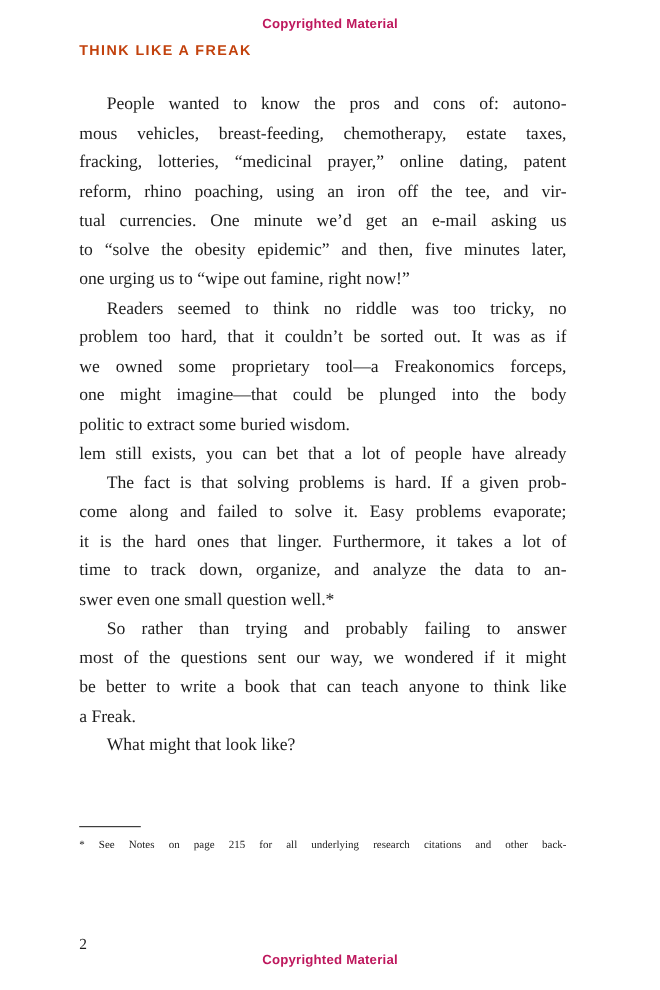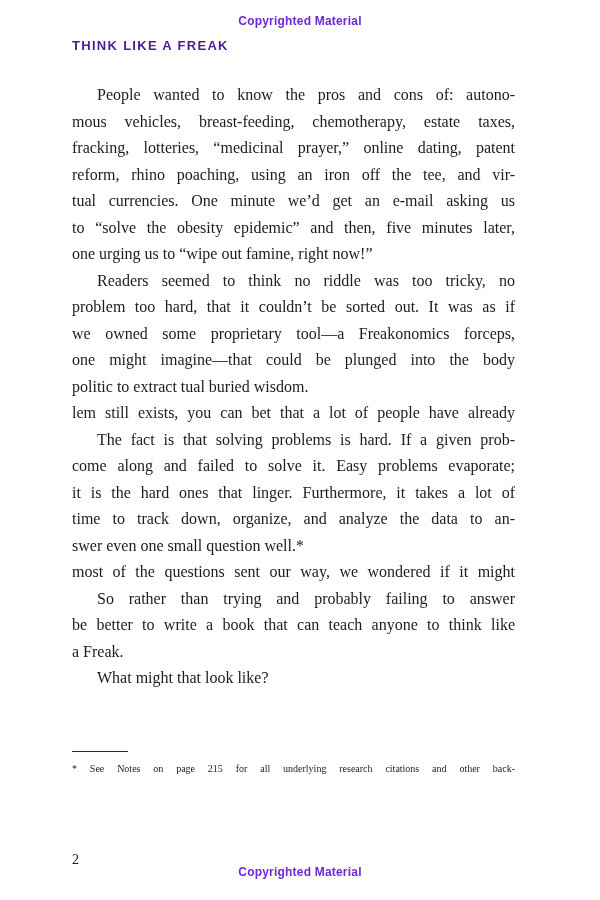--- a/index.html
+++ b/index.html
@@ -17,34 +17,34 @@
     color: #1c1c1c;
   }
   .watermark {
     position: absolute;
     left: 0;
     width: 100%;
     text-align: center;
     font-family: "Liberation Sans", sans-serif;
     font-weight: bold;
     font-size: 12px;
-    color: #6d28d9;
+    color: #be185d;
     letter-spacing: 0.2px;
   }
   .wm-top { top: 14px; }
   .wm-bottom { top: 865px; }
   .running-header {
     position: absolute;
     left: 72px;
     top: 38px;
     font-family: "Liberation Sans", sans-serif;
     font-weight: bold;
     font-size: 13px;
     letter-spacing: 1.3px;
-    color: #4c1d95;
+    color: #c2410c;
   }
   .body-text {
     position: absolute;
     left: 72px;
     top: 82px;
     width: 443px;
     font-size: 16px;
     line-height: 26.5px;
   }
   .body-text .line {
@@ -102,29 +102,29 @@
       <div class="line just">mous vehicles, breast-feeding, chemotherapy, estate taxes,</div>
       <div class="line just">fracking, lotteries, “medicinal prayer,” online dating, patent</div>
       <div class="line just">reform, rhino poaching, using an iron off the tee, and vir-</div>
       <div class="line just">tual currencies. One minute we’d get an e-mail asking us</div>
       <div class="line just">to “solve the obesity epidemic” and then, five minutes later,</div>
       <div class="line">one urging us to “wipe out famine, right now!”</div>
       <div class="line just indent">Readers seemed to think no riddle was too tricky, no</div>
       <div class="line just">problem too hard, that it couldn’t be sorted out. It was as if</div>
       <div class="line just">we owned some proprietary tool—a Freakonomics forceps,</div>
       <div class="line just">one might imagine—that could be plunged into the body</div>
-      <div class="line">politic to extract tual buried wisdom.</div>
+      <div class="line">politic to extract some buried wisdom.</div>
       <div class="line just">lem still exists, you can bet that a lot of people have already</div>
       <div class="line just indent">The fact is that solving problems is hard. If a given prob-</div>
       <div class="line just">come along and failed to solve it. Easy problems evaporate;</div>
       <div class="line just">it is the hard ones that linger. Furthermore, it takes a lot of</div>
       <div class="line just">time to track down, organize, and analyze the data to an-</div>
       <div class="line">swer even one small question well.*</div>
+      <div class="line just indent">So rather than trying and probably failing to answer</div>
       <div class="line just">most of the questions sent our way, we wondered if it might</div>
-      <div class="line just indent">So rather than trying and probably failing to answer</div>
       <div class="line just">be better to write a book that can teach anyone to think like</div>
       <div class="line">a Freak.</div>
       <div class="line indent">What might that look like?</div>
     </div>
 
   <div class="footnote-rule"></div>
 
   <div class="footnote">
       <div class="line just">* See Notes on page 215 for all underlying research citations and other back-</div>
     </div>

